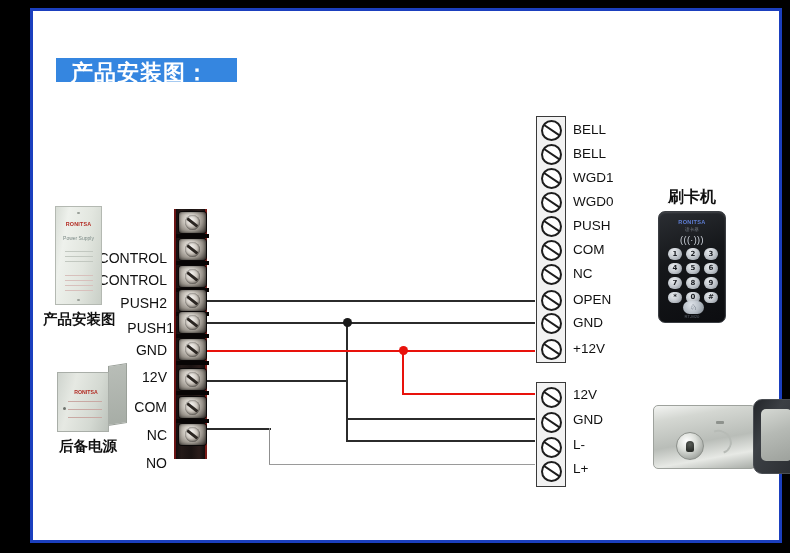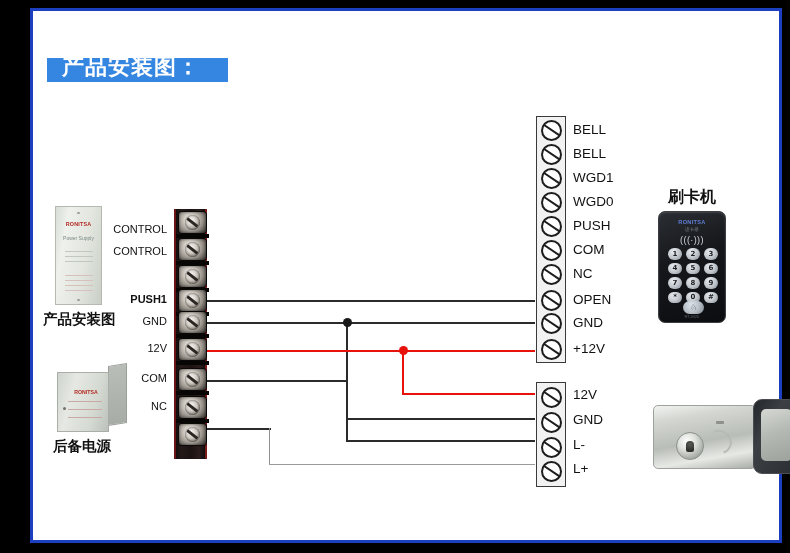--- a/index.html
+++ b/index.html
@@ -10,22 +10,22 @@
   }
   #root{position:relative;width:790px;height:553px;}
 
   
   .frame-black{position:absolute;inset:0;background:#000;}
   .frame-blue{position:absolute;left:30px;top:8px;right:8px;bottom:10px;background:#1b3fbe;}
   .page{position:absolute;left:33px;top:11px;right:11px;bottom:13px;background:#fff;}
 
   
   .title-banner{
-    position:absolute;left:14px;top:47px;width:181px;height:24px;
-    background:#3586e0;display:flex;align-items:flex-end;
+    position:absolute;left:23px;top:47px;width:181px;height:24px;
+    background:#3586e0;display:flex;align-items:flex-start;
   }
   .title-banner .t{
     color:#fff;font-weight:bold;font-size:22px;letter-spacing:1px;
     padding-left:15px;font-family:"DejaVu Sans",sans-serif;
   }
 
   
   .layer{position:absolute;left:0;top:0;width:757px;height:529px;}
 
   
@@ -51,21 +51,21 @@
     width:13px;height:2.6px;margin:-1.3px 0 0 -6.5px;
     background:#2b2622;transform:rotate(38deg);border-radius:1px;
   }
   .lgap{
     position:absolute;left:0;width:33px;height:4px;background:#080505;
   }
 
   
   .llabel{
     position:absolute;text-align:right;width:120px;
-    font-size:11px;color:#111;font-family:"Liberation Sans",sans-serif;
+    font-size:14px;color:#111;font-family:"Liberation Sans",sans-serif;margin-top:27px;
   }
 
   
   .rstrip{
     position:absolute;background:#f2f2f2;
     border:1.6px solid #3a3a3a;box-sizing:border-box;
   }
   .rterm{
     position:absolute;left:4px;width:21px;height:21px;border-radius:50%;
     border:2.1px solid #1d1d1d;background:#fff;box-sizing:border-box;
@@ -265,25 +265,27 @@
       <div class="lgap" style="top:152px;"></div>
       <div class="lscrew" style="top:160px;"></div>
       <div class="lgap" style="top:182px;"></div>
       <div class="lscrew" style="top:188px;"></div>
       <div class="lgap" style="top:210px;"></div>
       <div class="lscrew" style="top:215px;"></div>
     </div>
 
     <div class="llabel" style="left:14px;top:212px;">CONTROL</div>
     <div class="llabel" style="left:14px;top:234px;">CONTROL</div>
-    <div class="llabel" style="left:14px;top:282px;font-weight:bold;">PUSH1</div>
+    <div class="llabel" style="left:14px;top:257px;">PUSH2</div>
+    <div class="llabel" style="left:21px;top:282px;">PUSH1</div>
     <div class="llabel" style="left:14px;top:304px;">GND</div>
     <div class="llabel" style="left:14px;top:331px;">12V</div>
     <div class="llabel" style="left:14px;top:361px;">COM</div>
     <div class="llabel" style="left:14px;top:389px;">NC</div>
+    <div class="llabel" style="left:14px;top:417px;">NO</div>
 
     <div class="rstrip" style="left:503px;top:105px;width:30px;height:247px;">
       <div class="rterm" style="top:3px;"></div>
       <div class="rterm" style="top:27px;"></div>
       <div class="rterm" style="top:51px;"></div>
       <div class="rterm" style="top:75px;"></div>
       <div class="rterm" style="top:99px;"></div>
       <div class="rterm" style="top:123px;"></div>
       <div class="rterm" style="top:147px;"></div>
       <div class="rterm" style="top:173px;"></div>
@@ -332,21 +334,21 @@
     <div class="bpsu">
       <div class="side"></div>
       <div class="face">
         <div class="btext">RONITSA</div>
         <div class="bline" style="top:28px;"></div>
         <div class="bline" style="top:36px;"></div>
         <div class="bline" style="top:44px;"></div>
         <div class="knob"></div>
       </div>
     </div>
-    <div class="cap" style="left:13px;top:426px;width:72px;">后备电源</div>
+    <div class="cap" style="left:19px;top:426px;width:72px;">后备电源</div>
 
     <div class="cap" style="left:625px;top:176px;width:68px;font-size:16px;">刷卡机</div>
     <div class="reader">
       <div class="rbrand">RONITSA</div>
       <div class="rsub">读卡器</div>
       <div class="wave">(((·)))</div>
       <div class="keys">
         <div class="krow">
           <div class="key">1</div>
           <div class="key">2</div>

